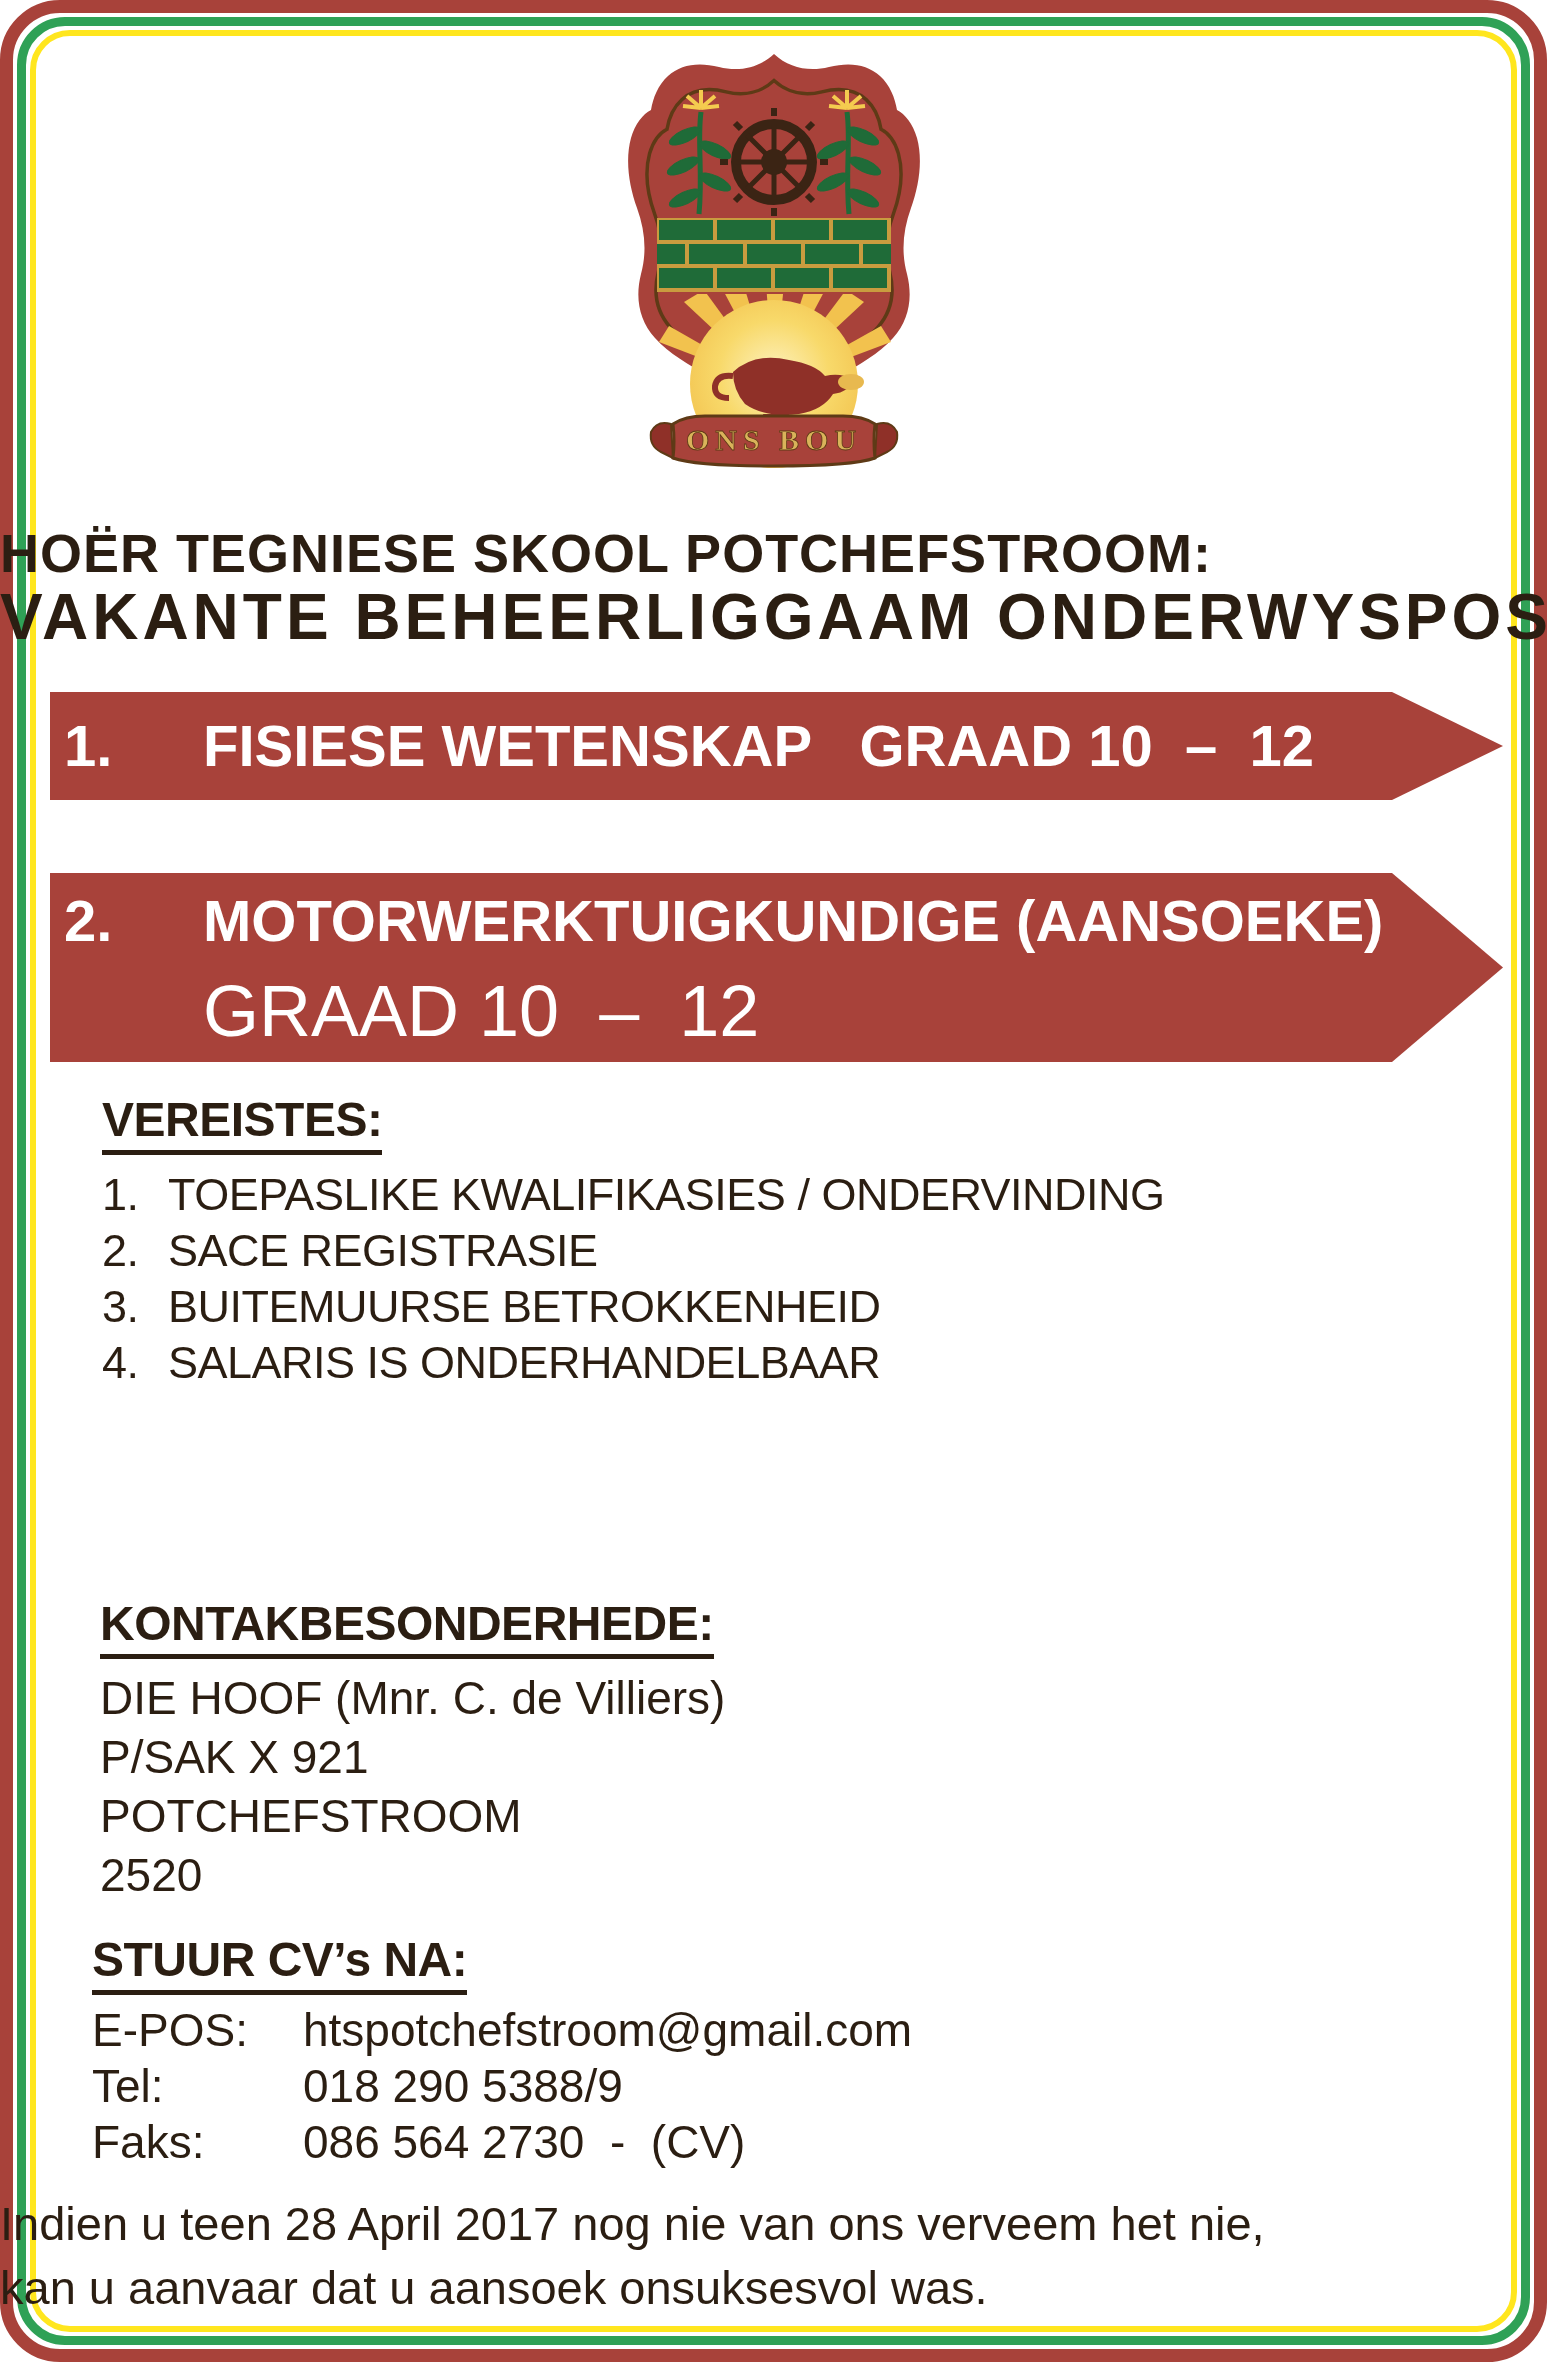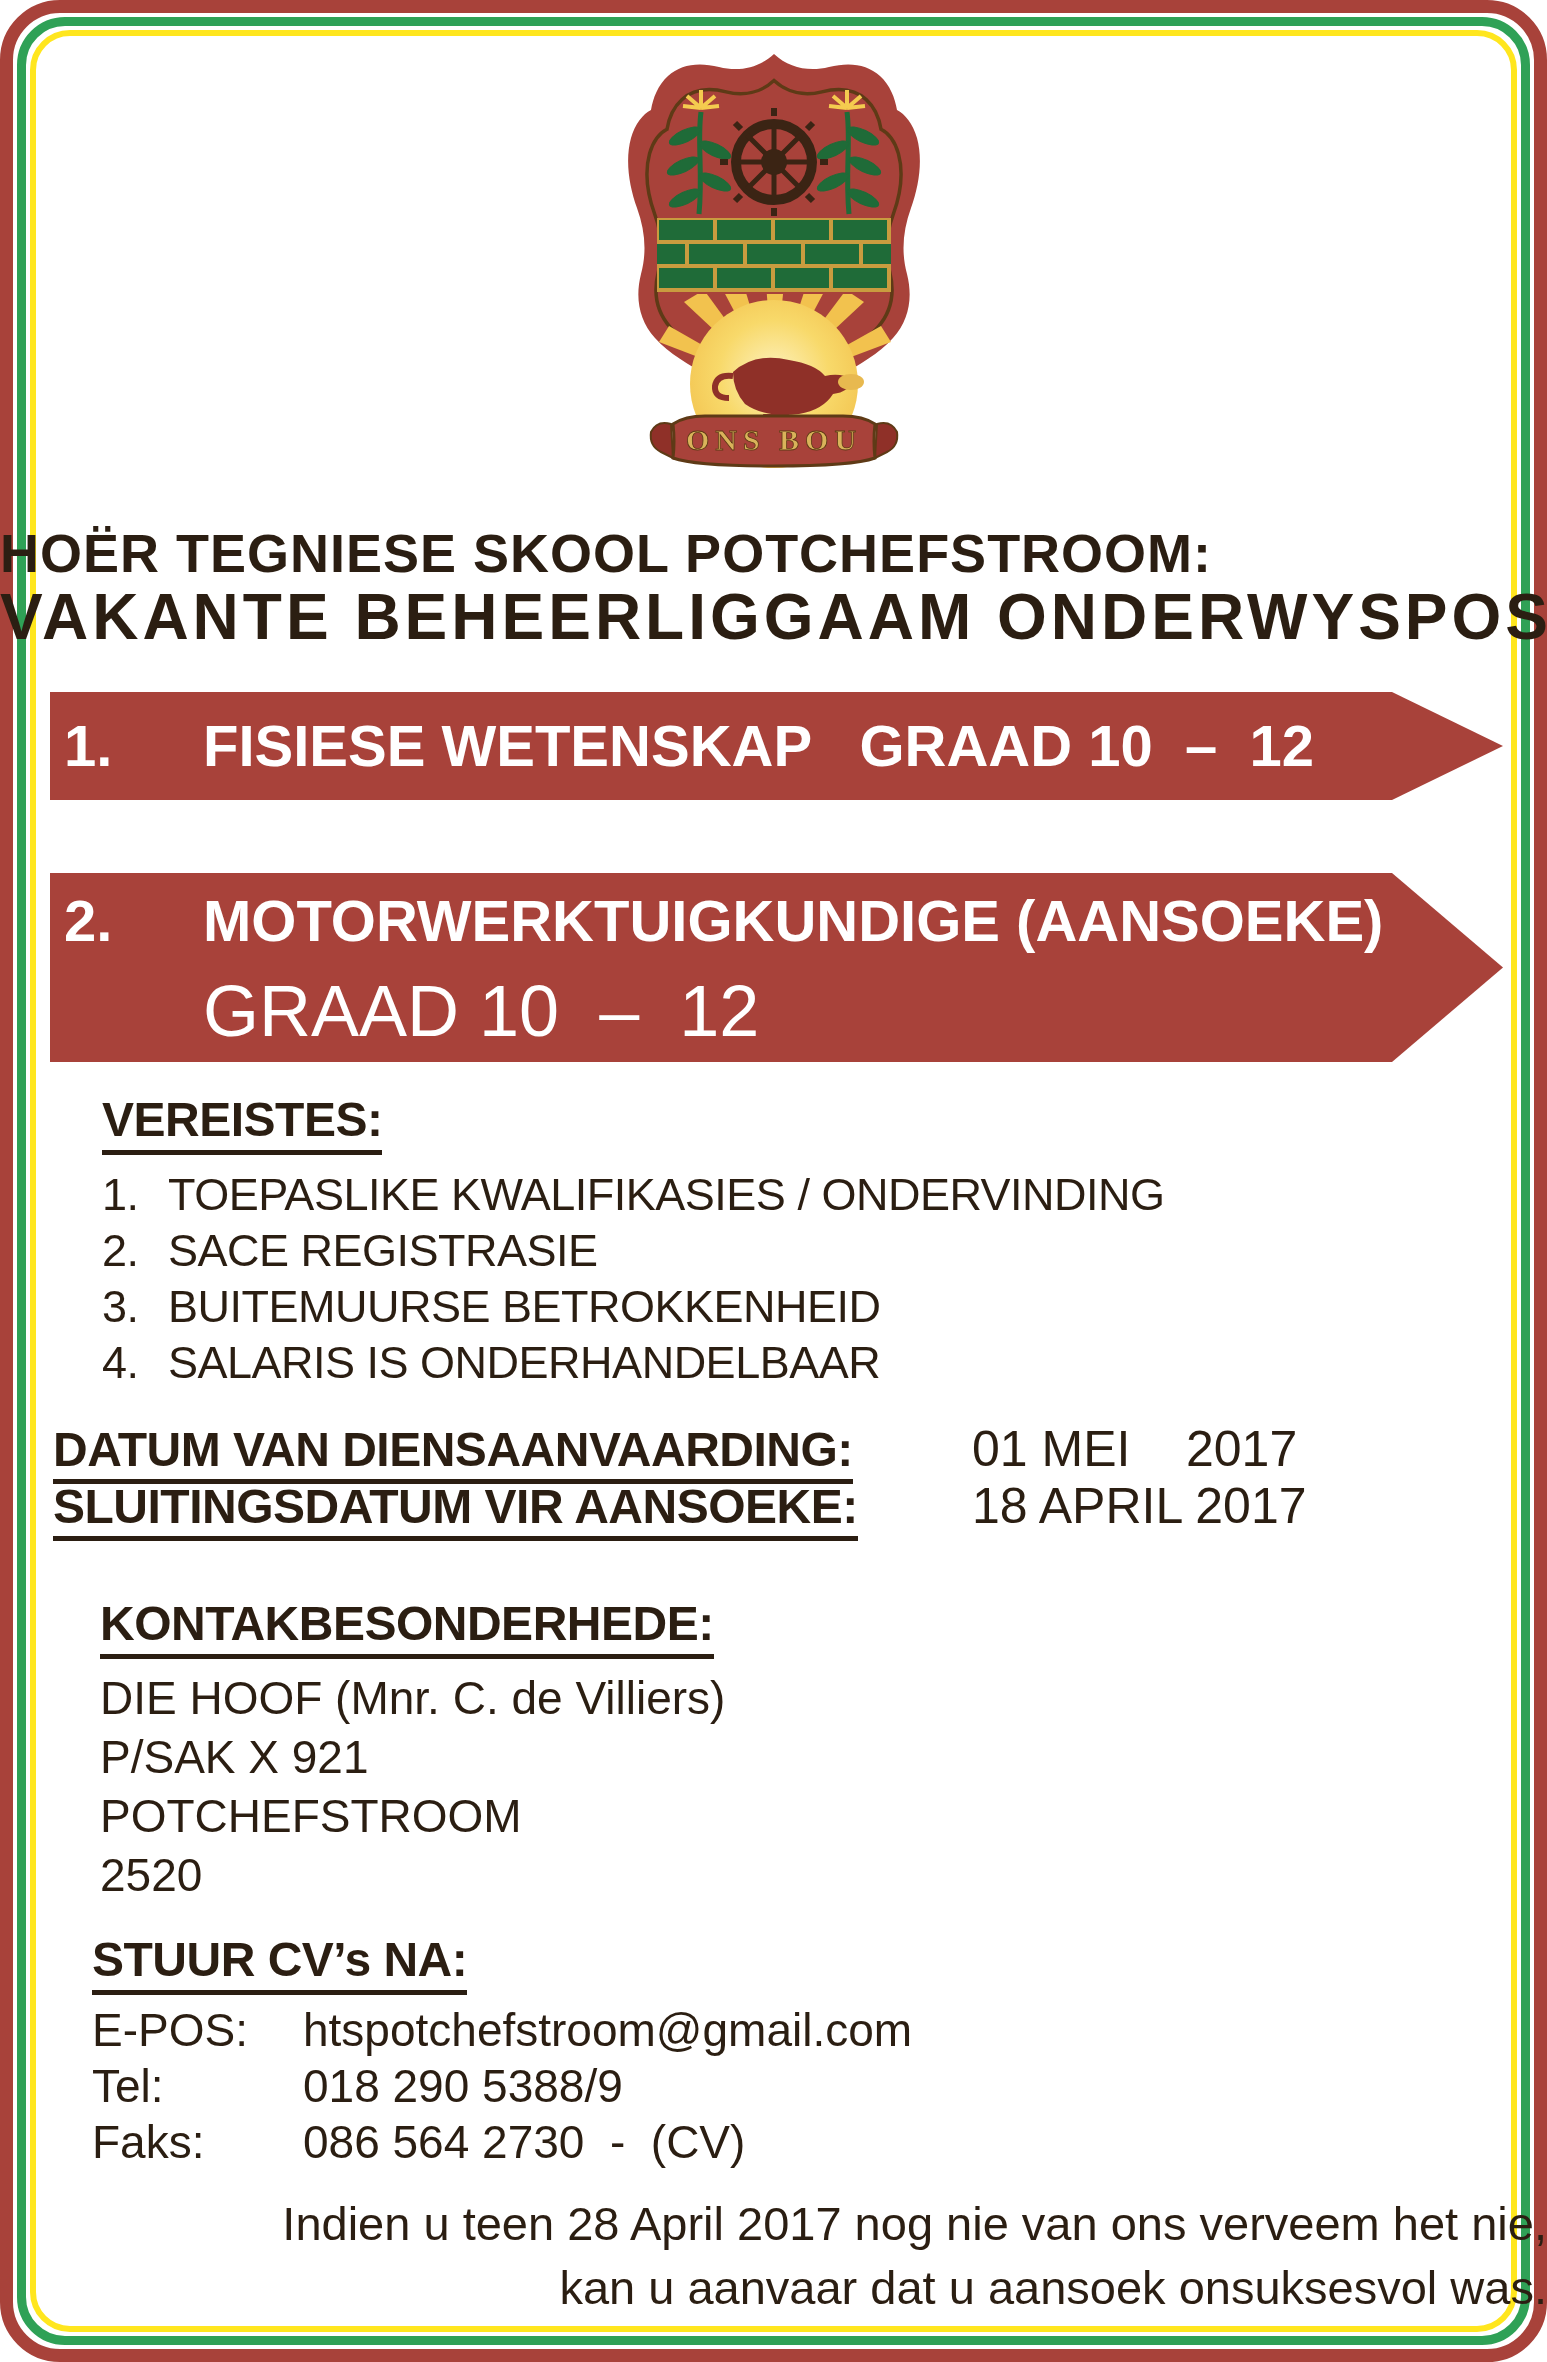--- a/index.html
+++ b/index.html
@@ -89,21 +89,21 @@
   
   .cv { position:absolute; left:92px; top:1932px; }
   .cv .rows { margin-top:8px; }
   .cv-row { position:relative; height:56px; font-size:46px; }
   .cv-row .lbl { white-space:pre; }
   .cv-row .val { position:absolute; left:211px; top:0; white-space:pre; }
 
   
   .footer {
     position:absolute; top:2192px; left:0; width:100%;
-    text-align:right; font-size:47px; line-height:64px;
+    text-align:left; font-size:47px; line-height:64px;
   }
   .footer div { white-space:pre; }
 </style>
 </head>
 <body>
 
 <div class="poster">
 
   <div class="frame-red"></div>
   <div class="frame-green"></div>
@@ -260,30 +260,20 @@
           <span class="num">3.</span>
           <span class="txt">BUITEMUURSE BETROKKENHEID</span>
         </div>
         <div class="req-item">
           <span class="num">4.</span>
           <span class="txt">SALARIS IS ONDERHANDELBAAR</span>
         </div>
       </div>
     </div>
 
-    <div class="dates">
-      <div class="date-row">
-        <span class="lbl">DATUM VAN DIENSAANVAARDING:</span>
-        <span class="val">01 MEI    2017</span>
-      </div>
-      <div class="date-row">
-        <span class="lbl">SLUITINGSDATUM VIR AANSOEKE:</span>
-        <span class="val">18 APRIL 2017</span>
-      </div>
-    </div>
 
     <div class="kontak">
       <span class="sec-heading">KONTAKBESONDERHEDE:</span>
       <div class="lines">
         <div class="line">DIE HOOF (Mnr. C. de Villiers)</div>
         <div class="line">P/SAK X 921</div>
         <div class="line">POTCHEFSTROOM</div>
         <div class="line">2520</div>
       </div>
     </div>

